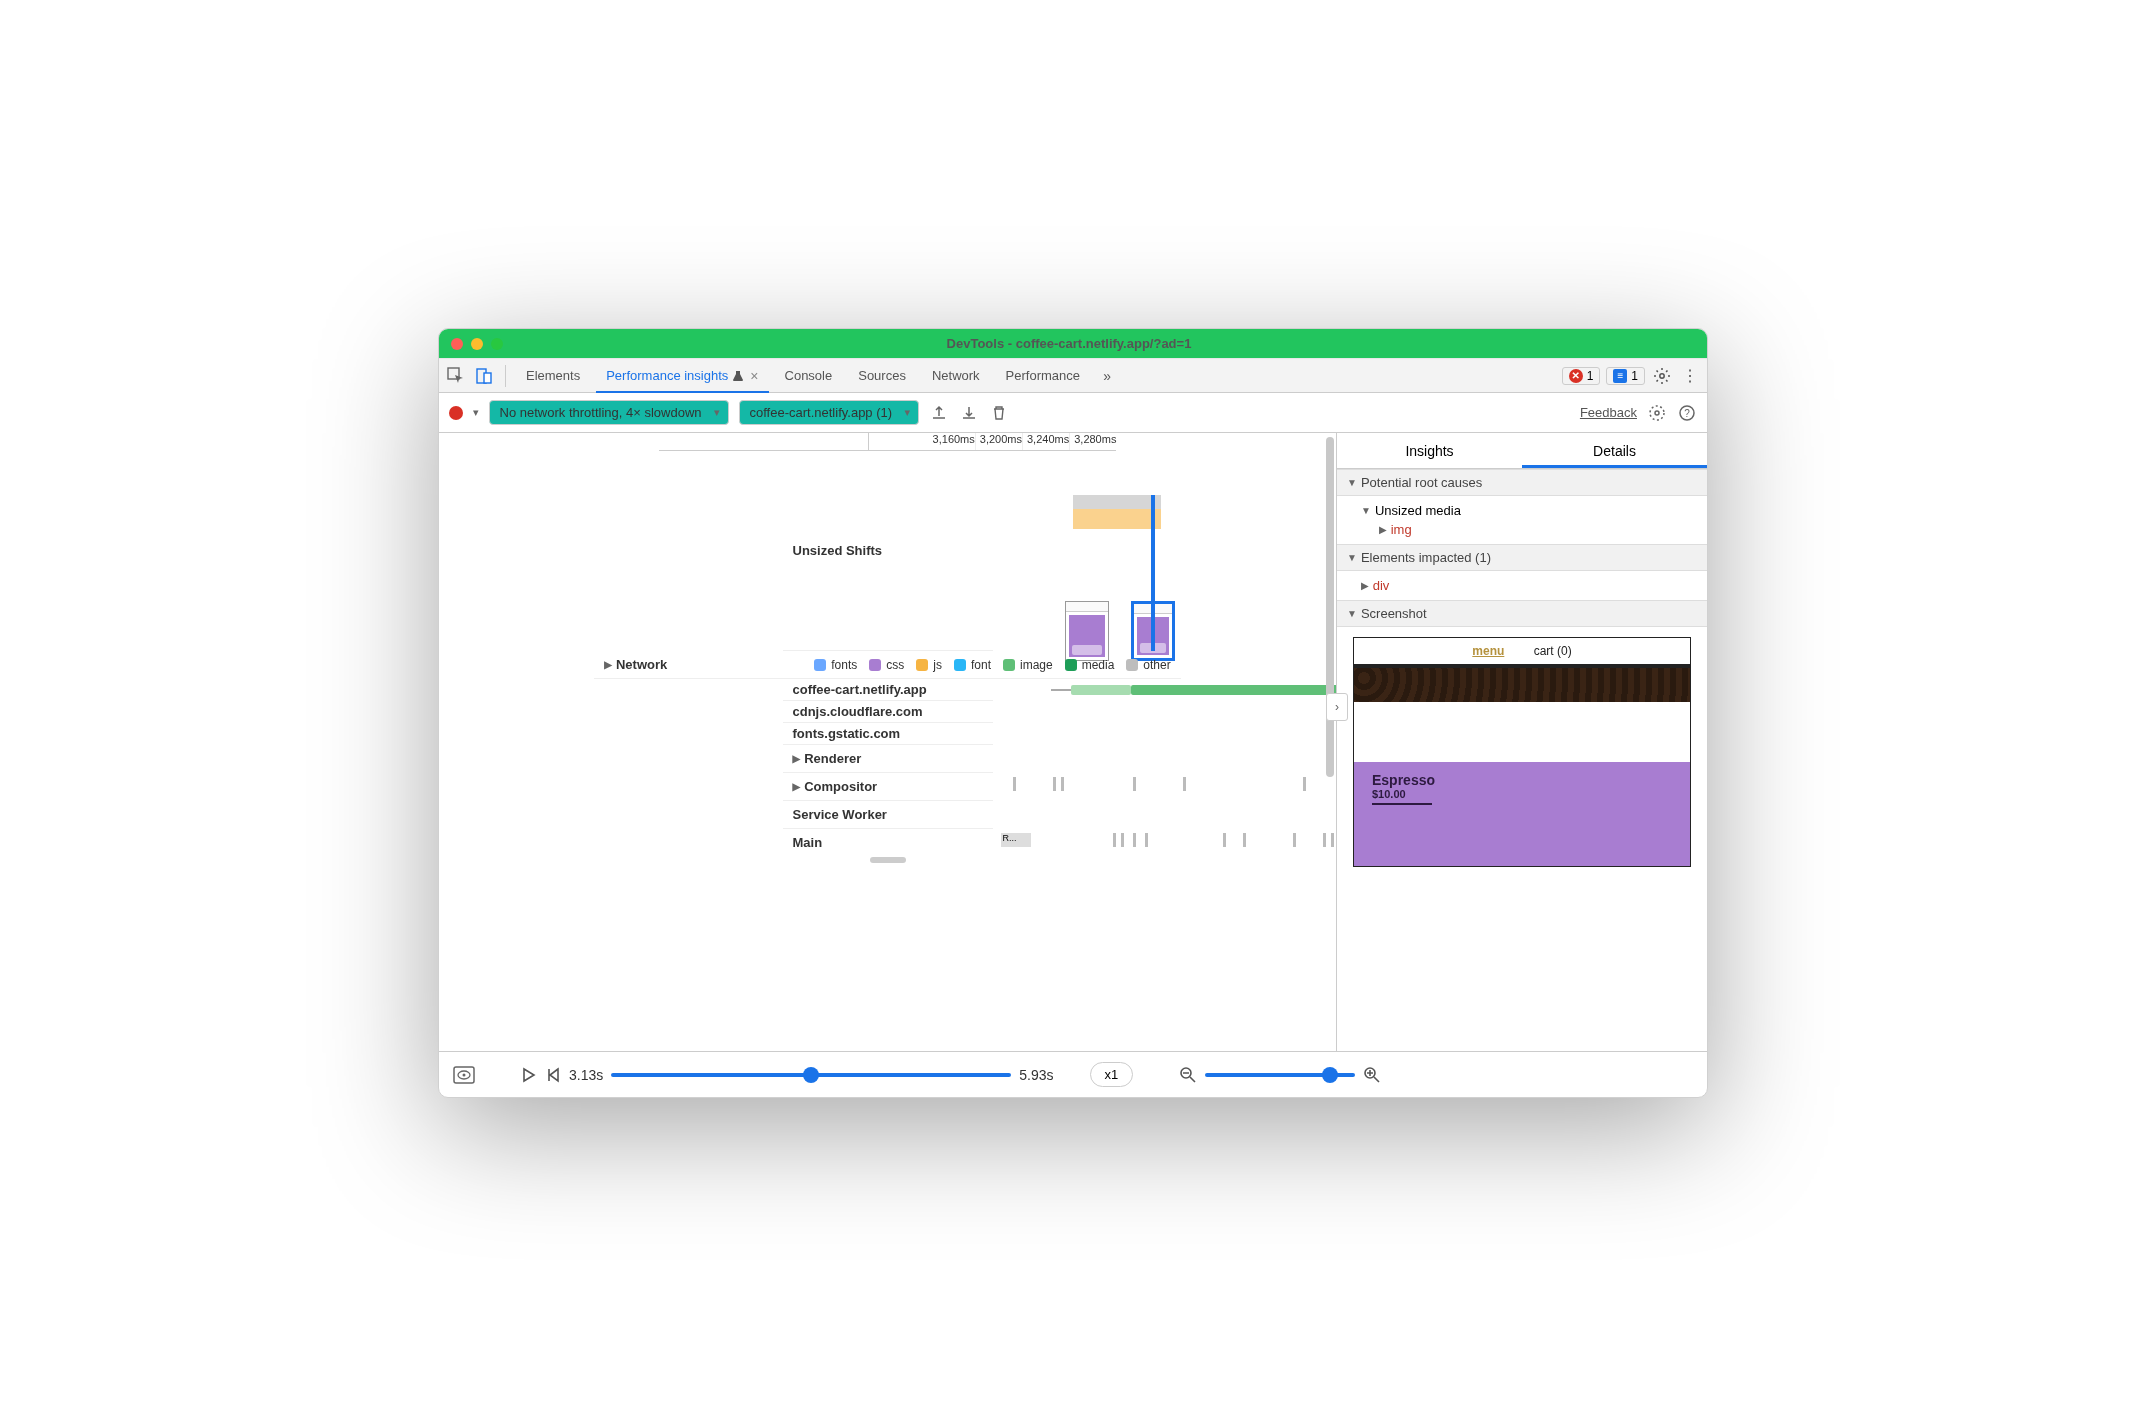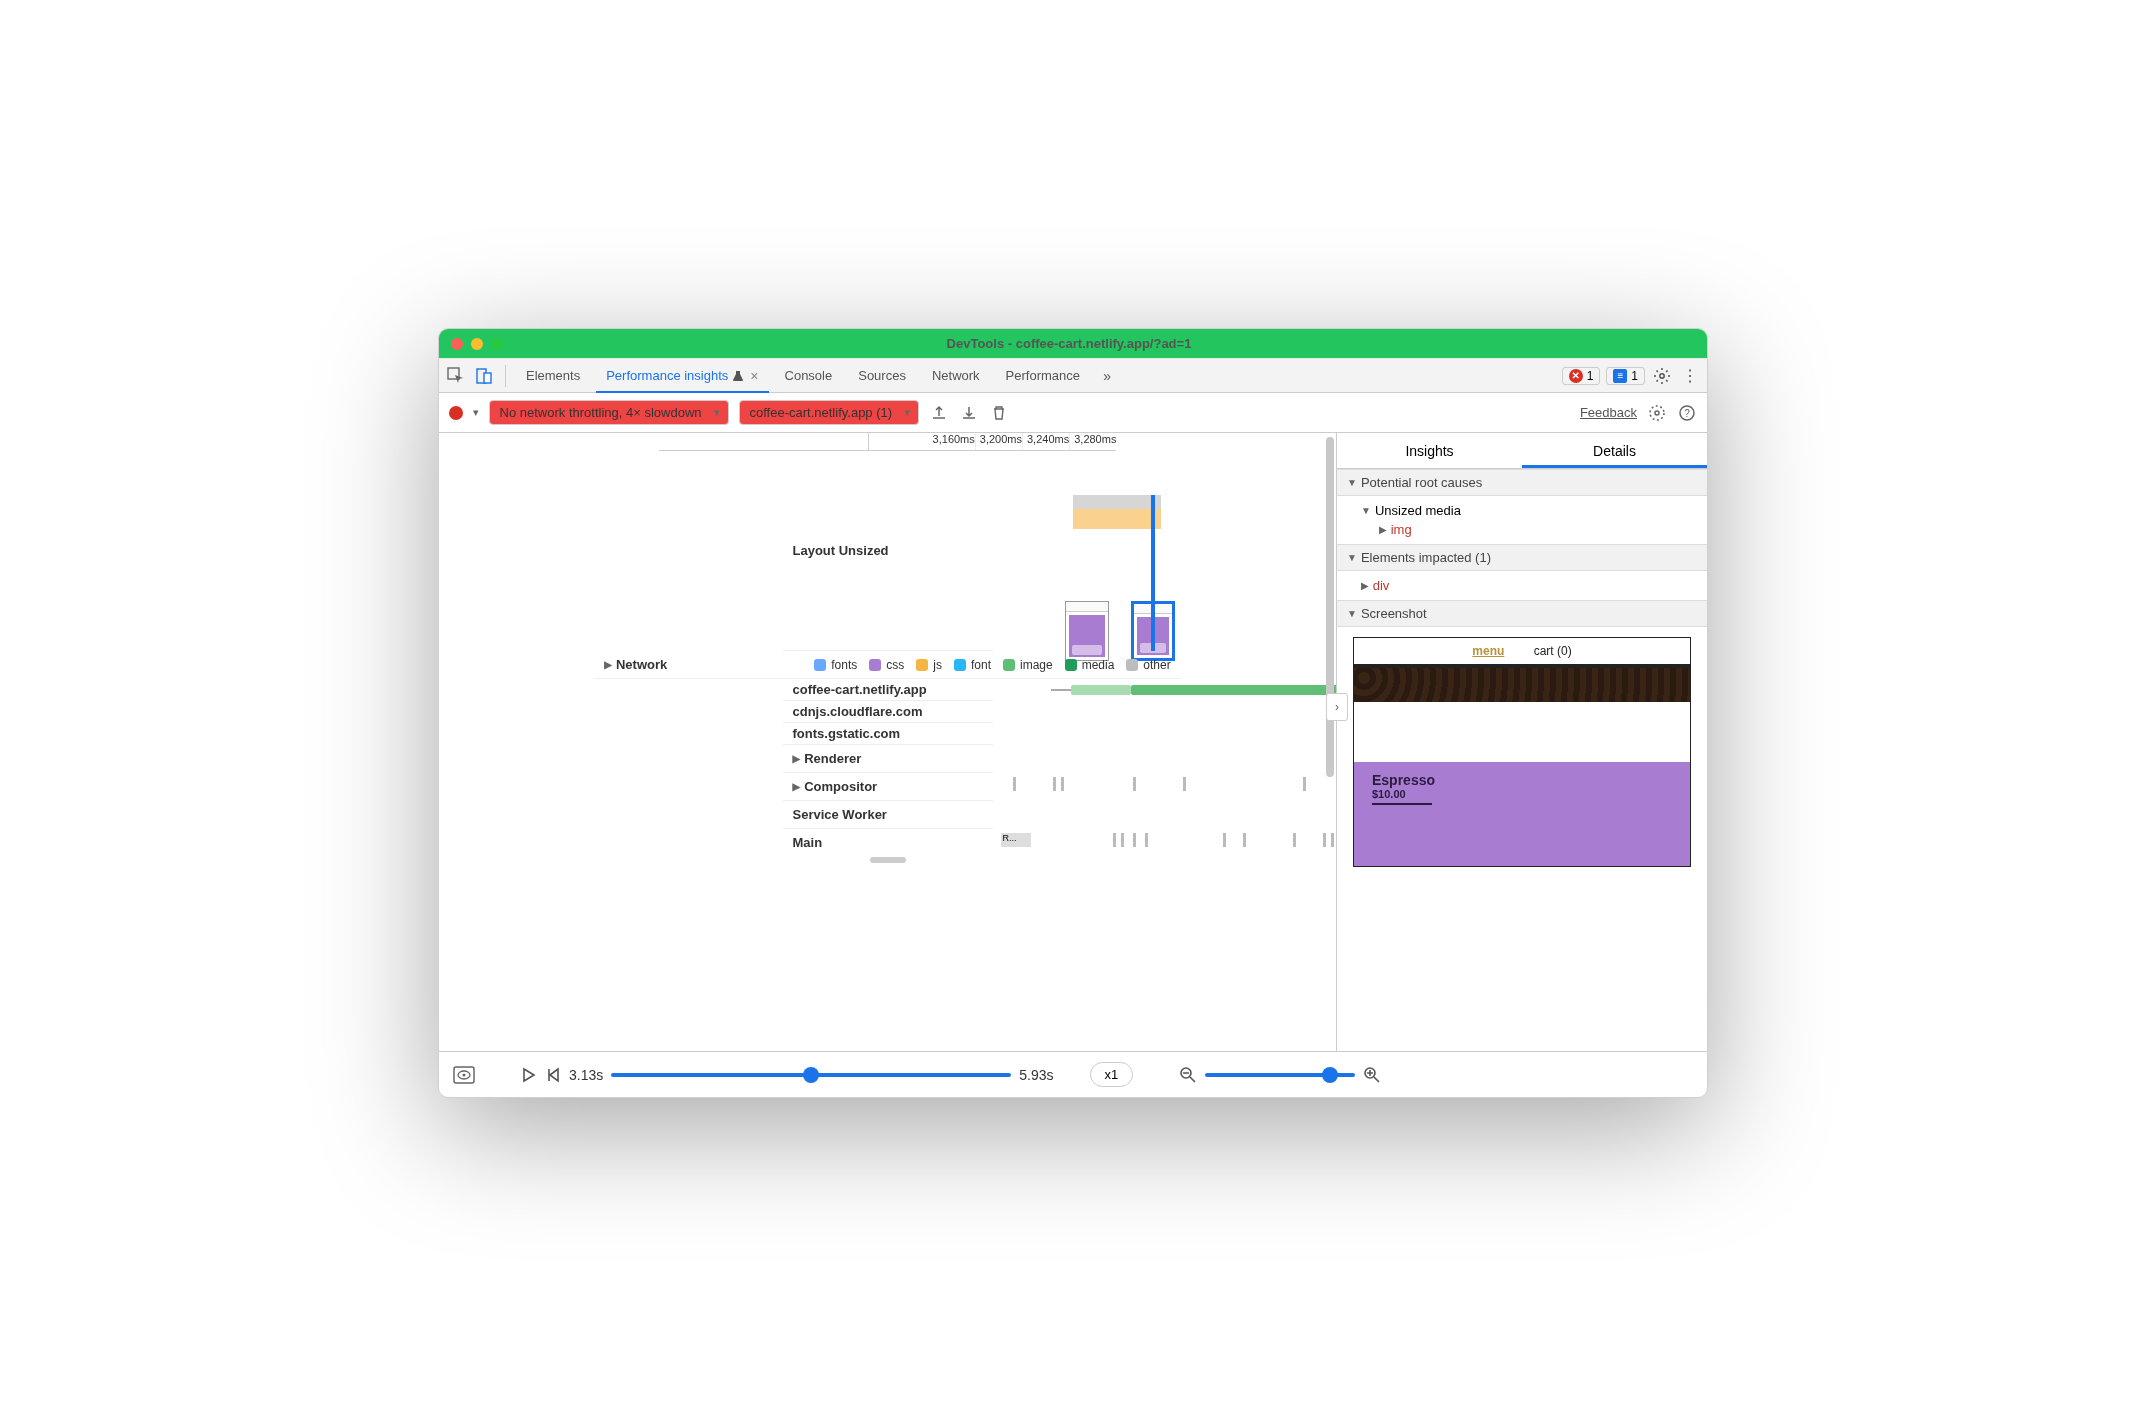--- a/index.html
+++ b/index.html
@@ -20,21 +20,21 @@
 .dt-tab { padding: 0 10px; height: 34px; display: flex; align-items: center; font-size: 13px; color: #555; cursor: pointer; gap: 4px; }
 .dt-tab.active { color: #1a73e8; box-shadow: inset 0 -2px 0 #1a73e8; }
 .dt-spacer { flex: 1; }
 .badge { display: flex; align-items: center; gap: 4px; border: 1px solid #ccc; border-radius: 3px; padding: 1px 6px; font-size: 12px; }
 .badge-ico { width: 14px; height: 14px; border-radius: 50%; display: flex; align-items: center; justify-content: center; color: #fff; font-size: 10px; font-weight: bold; }
 .badge-ico.err { background: #d93025; }
 .badge-ico.info { background: #1a73e8; border-radius: 2px; }
 
 .toolbar { height: 40px; display: flex; align-items: center; border-bottom: 1px solid #ccc; padding: 0 10px; gap: 10px; }
 .rec-btn { width: 14px; height: 14px; border-radius: 50%; background: #d93025; }
-.select-box { border: 1px solid #ccc; border-radius: 4px; padding: 4px 26px 4px 10px; font-size: 13px; background: #ef4444; position: relative; color: #333; }
+.select-box { border: 1px solid #ccc; border-radius: 4px; padding: 4px 26px 4px 10px; font-size: 13px; background: #14b8a6; position: relative; color: #333; }
 .select-box::after { content: "▾"; position: absolute; right: 8px; top: 5px; font-size: 11px; color: #666; }
 .tool-ico { width: 20px; height: 20px; display: flex; align-items: center; justify-content: center; color: #666; }
 .tb-spacer { flex: 1; }
 .feedback { text-decoration: underline; color: #555; font-size: 13px; }
 
 .main { flex: 1; display: flex; overflow: hidden; position: relative; }
 .timeline-pane { flex: 1; display: flex; flex-direction: column; overflow: hidden; border-right: 1px solid #ccc; position: relative; align-items: center; }
 .detail-pane { width: 370px; display: flex; flex-direction: column; background: #fff; }
 
 .ruler { height: 18px; display: flex; border-bottom: 1px solid #ccc; }
@@ -218,21 +218,21 @@
         <div class="ruler-ticks">
           <div style="width:60px"></div>
           <div class="tick">3,160ms</div>
           <div class="tick">3,200ms</div>
           <div class="tick">3,240ms</div>
           <div class="tick" style="border-right:none">3,280ms</div>
         </div>
       </div>
 
       <div class="row ls-row">
-        <div class="row-label bold">Layout Unsized</div>
+        <div class="row-label bold">Unsized Shifts</div>
         <div class="row-content">
           <div class="orange-step"></div>
           <div class="orange-step2"></div>
           <div class="orange-grad"></div>
           <div class="blue-marker"></div>
           <div class="thumb" style="left:72px">
             <div class="th-top"></div>
                 <div class="th-body"></div>
           </div>
           <div class="thumb sel" style="left:138px">

